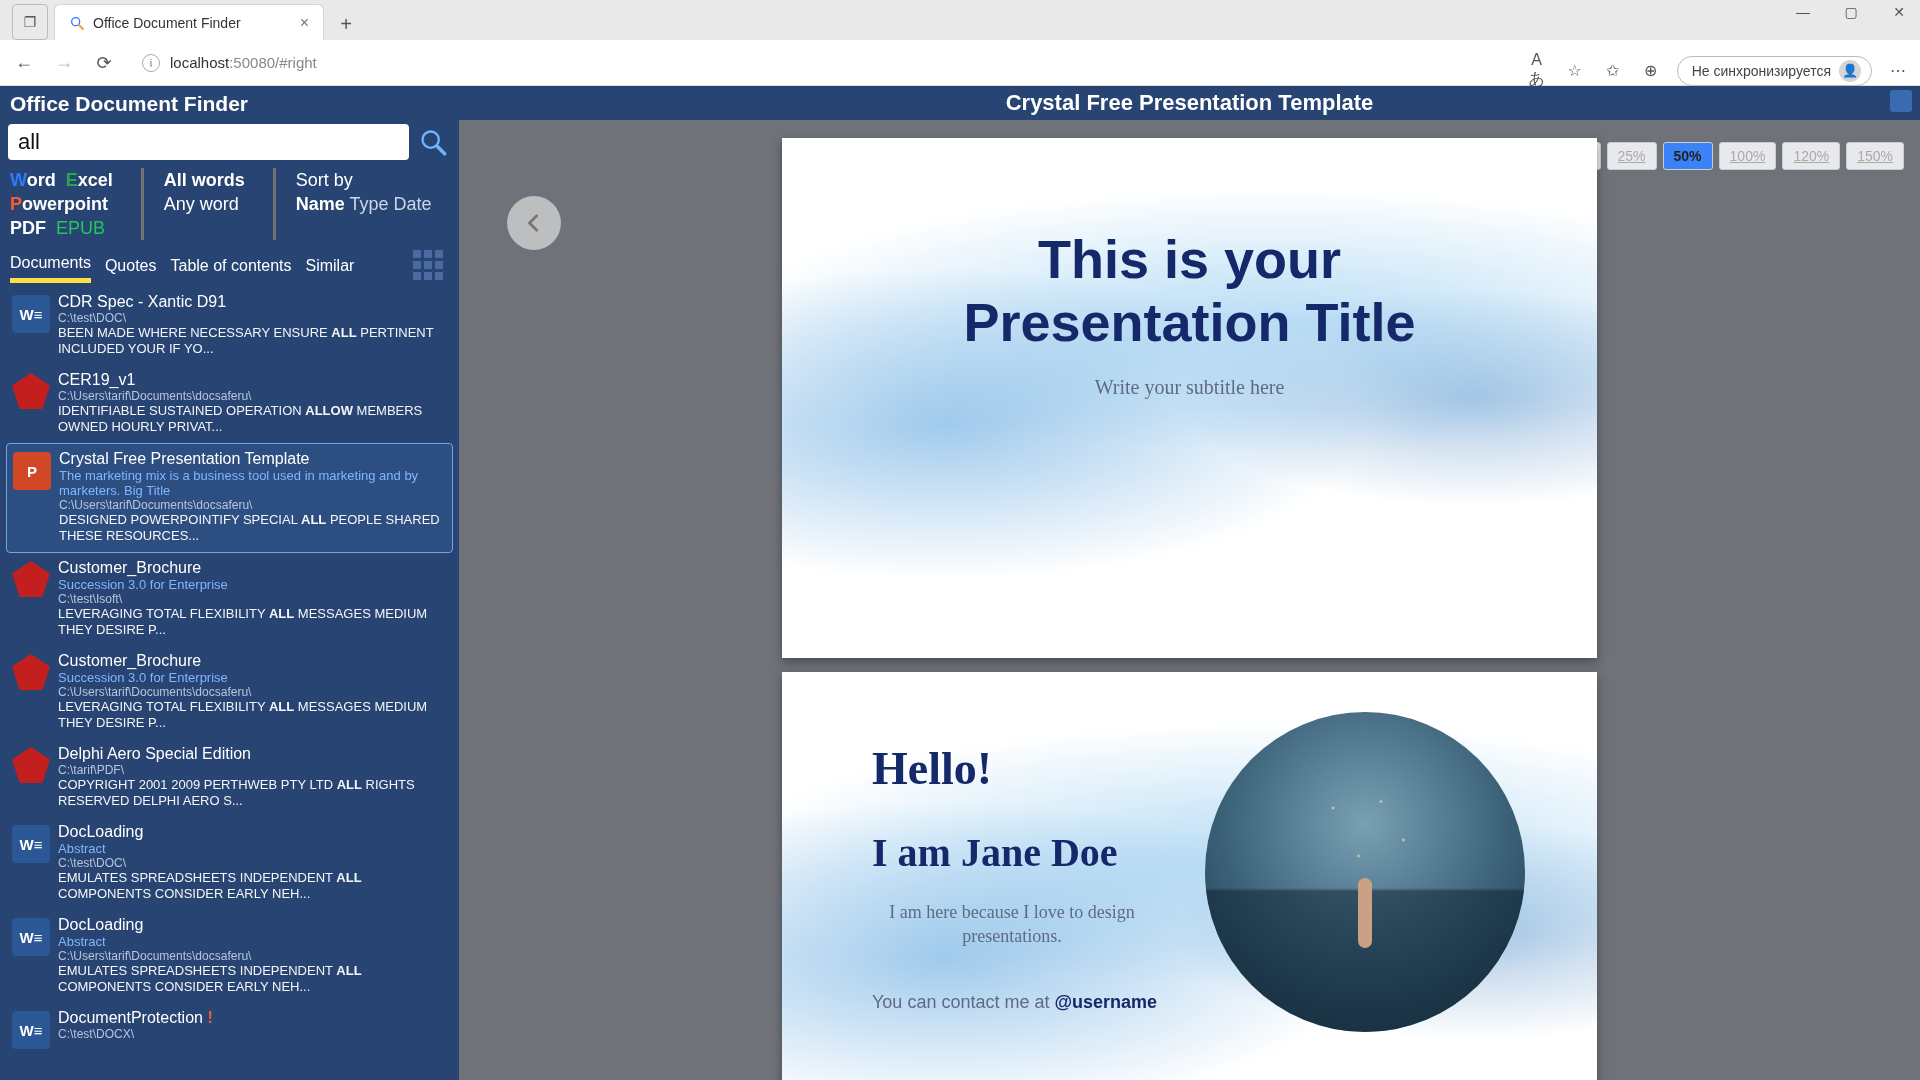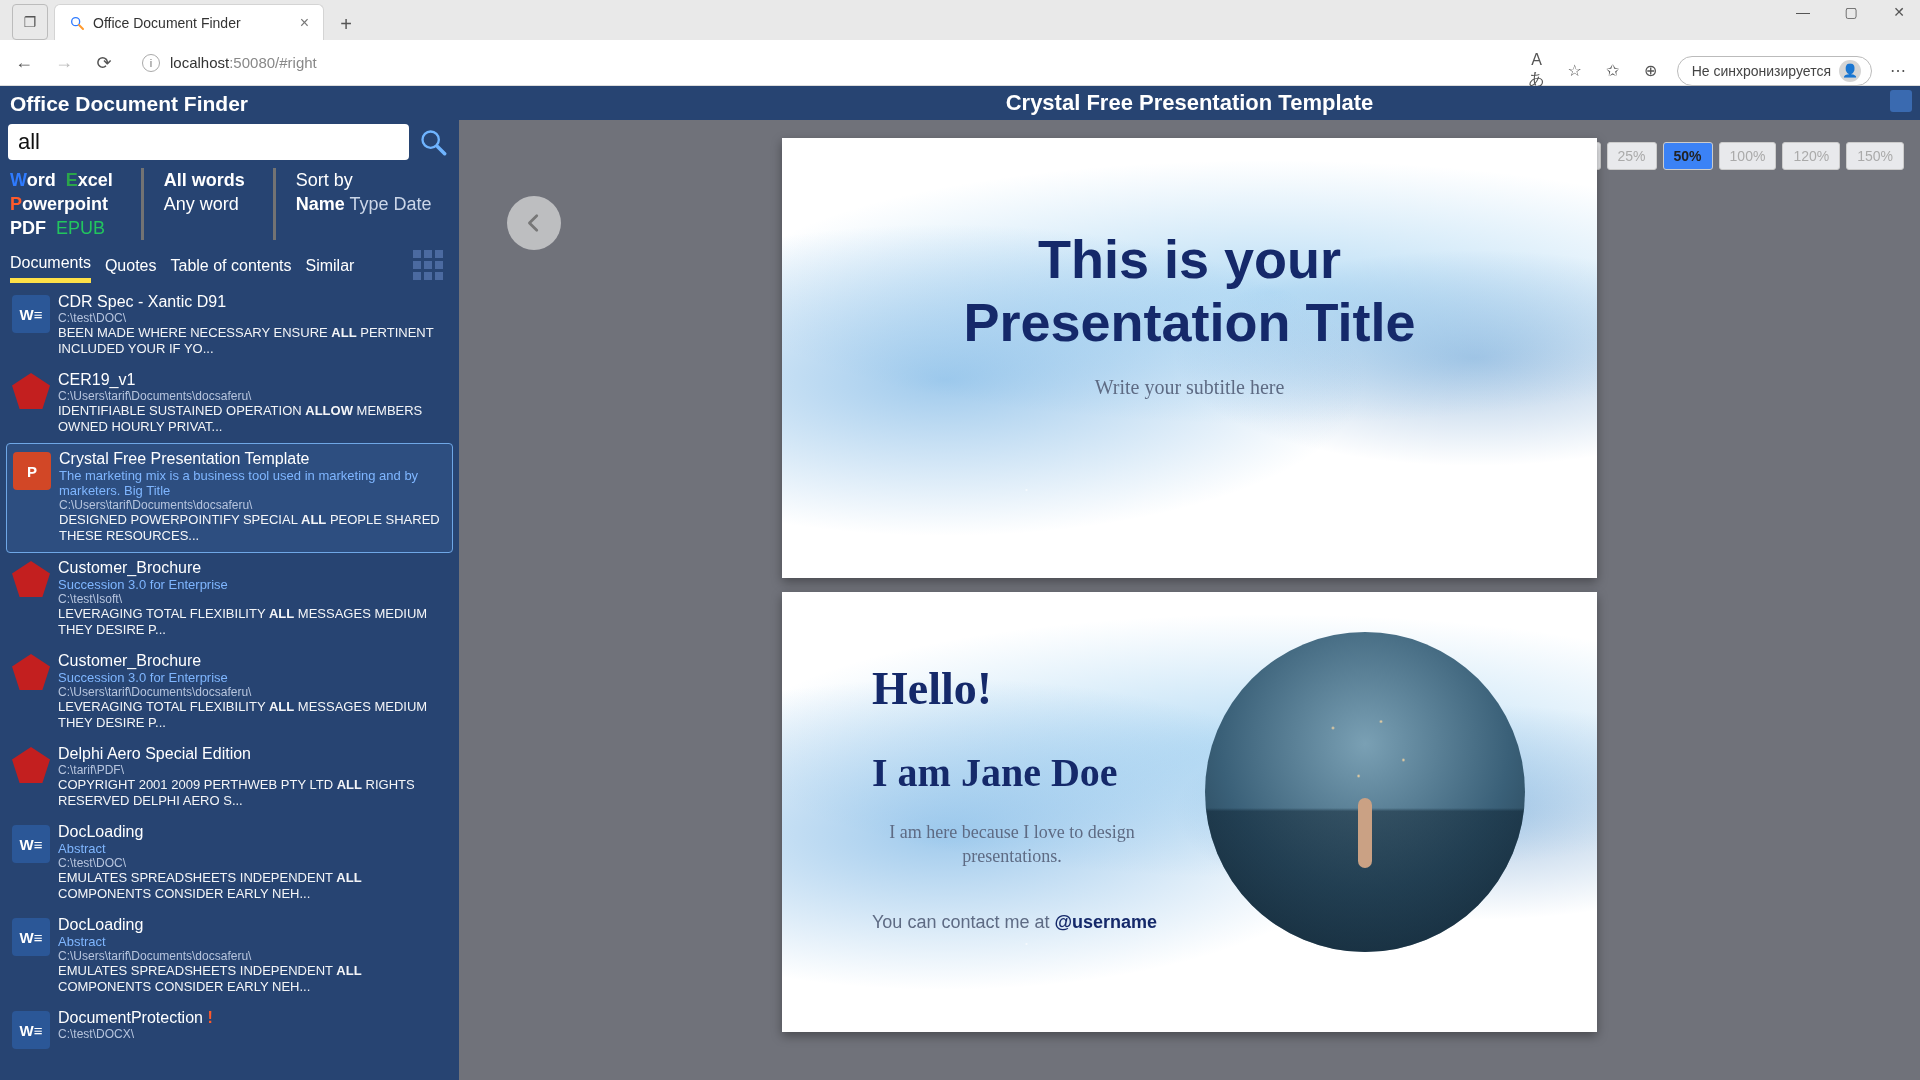--- a/index.html
+++ b/index.html
@@ -76,26 +76,26 @@
 .viewer-hdr { height:34px; background:#274472; display:flex; align-items:center; justify-content:center; position:relative;}
 .viewer-hdr .title{ font-size:22px; font-weight:700; color:#fff;}
 .menu-ico { position:absolute; right:8px; top:4px; width:22px;height:22px;background:#3a6ab0;border-radius:3px;}
 .stage { flex:1; background:#70727a; overflow:auto; position:relative;}
 .backbtn { position:absolute; left:48px; top:76px; width:54px;height:54px;border-radius:50%;background:rgba(230,230,230,.65);display:flex;align-items:center;justify-content:center;}
 .backbtn svg{width:22px;height:22px;}
 
 .toolgrp { position:absolute; top:22px; right:16px; display:flex; gap:6px;}
 .tool { height:28px; padding:0 10px; background:rgba(245,246,248,.9); border:1px solid #ccc; border-radius:3px; font-size:14px; color:#555; display:flex; align-items:center;}
 .tool.on{ background:#3b82f6; color:#222; font-weight:600;}
-.tool.dim{ color:#aaa;}
+.tool.dim{ color:#aaa;text-decoration:underline;}
 .tool .share{font-size:14px}
 .tool.arrow{width:22px;padding:0;justify-content:center;}
 
 .slides { width:815px; margin:18px auto 40px; display:flex; flex-direction:column; gap:14px;}
-.slide { width:815px; height:440px; background:#fff; box-shadow:0 4px 10px rgba(0,0,0,.35); position:relative; overflow:hidden;}
+.slide { width:815px; height:520px; background:#fff; box-shadow:0 4px 10px rgba(0,0,0,.35); position:relative; overflow:hidden;}
 .water { position:absolute; inset:0; background:
   radial-gradient(ellipse 700px 260px at 20% 55%, rgba(44,138,214,.45), transparent 60%),
   radial-gradient(ellipse 900px 220px at 60% 35%, rgba(80,170,230,.4), transparent 60%),
   radial-gradient(ellipse 500px 180px at 85% 50%, rgba(20,100,180,.35), transparent 60%);
 }
 .water::after{content:"";position:absolute;inset:0;background:
   radial-gradient(circle 3px at 30% 80%, rgba(255,255,255,.9), transparent 50%),
   radial-gradient(circle 4px at 55% 82%, rgba(255,255,255,.8), transparent 50%),
   radial-gradient(circle 3px at 70% 85%, rgba(255,255,255,.8), transparent 50%);}
 .slide h1{ position:relative; font-family:"Times New Roman",serif; color:#15296a; font-size:54px; font-weight:700; text-align:center; margin-top:90px; line-height:62px;}

